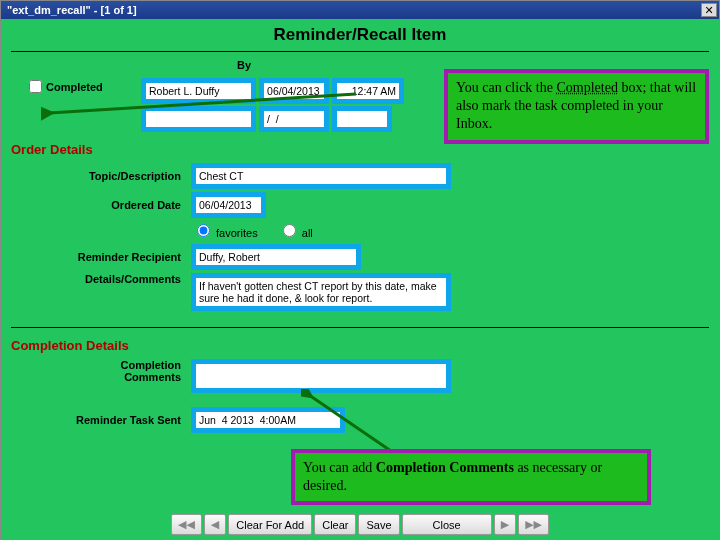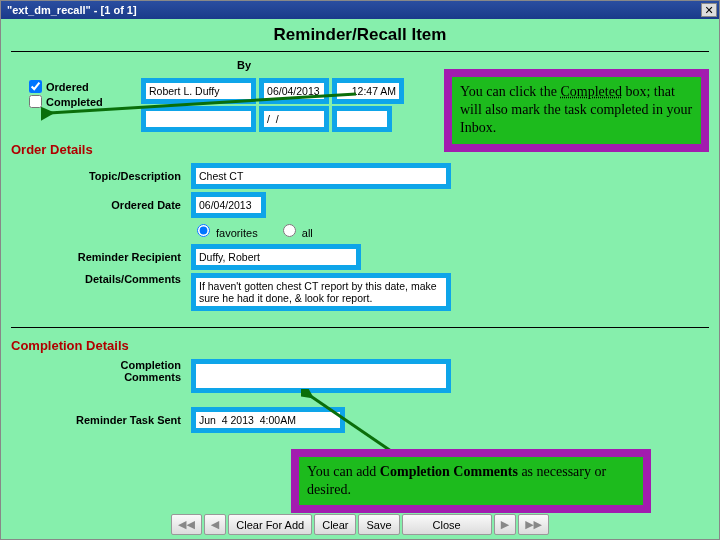--- a/index.html
+++ b/index.html
@@ -1,32 +1,32 @@
 <!DOCTYPE html>
 <html><head>
 <meta charset="utf-8">
 <style>
   * { box-sizing: border-box; margin: 0; padding: 0; }
   body { font-family: Arial, sans-serif; font-size: 11px; background: #f0f0f0; width: 720px; height: 540px; overflow: hidden; position: relative; }
   .window { width: 720px; height: 540px; border: 1px solid #888; background: #fff; position: relative; }
   .titlebar { background: linear-gradient(#2a4ea0, #1a3a8a); height: 18px; display: flex; justify-content: space-between; align-items: center; padding: 0 2px; }
   .titlebar-text { color: #fff; font-weight: bold; font-size: 11px; padding-left: 4px; }
   .close-box { width: 16px; height: 14px; background: #ddd; border: 1px solid #888; display: flex; align-items: center; justify-content: center; font-size: 11px; cursor: pointer; }
-  .content { background: #86efac; padding: 4px 10px; height: calc(100% - 18px); overflow: hidden; position: relative; }
+  .content { background: #22c55e; padding: 4px 10px; height: calc(100% - 18px); overflow: hidden; position: relative; }
   .title { text-align: center; font-weight: bold; font-size: 17px; margin: 2px 0 6px 0; }
   hr { border: none; border-top: 1px solid #000; margin: 2px 0; }
   .sect-head { color: #b00000; font-weight: bold; font-size: 13px; margin: 10px 0 6px 0; }
   .row { display: flex; align-items: center; margin: 3px 0; min-height: 20px; }
   .lbl { width: 180px; text-align: right; font-weight: bold; font-size: 11px; padding-right: 10px; }
   .fld input[type=text], .fld textarea { border: 5px solid #0ea5e9; font-size: 10.5px; padding: 2px 3px; font-family: Arial, sans-serif; }
   .fld textarea { resize: none; }
   .checkbox-row { display: flex; align-items: center; margin: 2px 0; }
   .checkbox-row input { margin: 0 4px 0 18px; }
   .radio-row input { margin: 0 3px 0 6px; }
-  .callout { position: absolute; background: #1dbb1d; border: 8px solid #a21caf; padding: 6px 8px; font-family: "Comic Sans MS", cursive; font-size: 14px; line-height: 1.3; z-index: 10; }
+  .callout { position: absolute; background: #1dbb1d; border: 4px solid #a21caf; padding: 6px 8px; font-family: "Comic Sans MS", cursive; font-size: 14px; line-height: 1.3; z-index: 10; }
   .callout .dashed { text-decoration: underline dotted; }
   .callout .bold { font-weight: bold; }
   .arrow { position: absolute; z-index: 5; }
   .bottombar { position: absolute; bottom: 4px; left: 0; right: 0; display: flex; justify-content: center; gap: 2px; padding: 0 10px; }
   .btn { background: linear-gradient(#fafafa,#dcdcdc); border: 1px solid #999; padding: 3px 7px; font-size: 11px; cursor: pointer; border-radius: 2px; }
   .btn.icon { padding: 3px 6px; color: #888; }
 </style>
 </head>
 <body>
 
@@ -38,24 +38,20 @@
 
   <div class="content">
     <div class="title">Reminder/Recall Item</div>
     <hr>
 
     <div class="row">
       <div class="lbl" style="width:250px">By</div>
     </div>
     <div style="display:flex;">
       <div style="width:130px">
-        <div class="checkbox-row">
-          <input type="checkbox" checked="" style="">
-          <span style="font-weight:bold">Ordered</span>
-        </div>
         <div class="checkbox-row">
           <input type="checkbox" style="">
           <span style="font-weight:bold">Completed</span>
         </div>
       </div>
       <div class="fld">
         <div style="margin-bottom:2px">
           <input type="text" style="width: 115px;" value="Robert L. Duffy">
           <input type="text" style="width: 70px;" value="06/04/2013">
           <input type="text" style="width: 72px; text-align: right;" value="12:47 AM">

